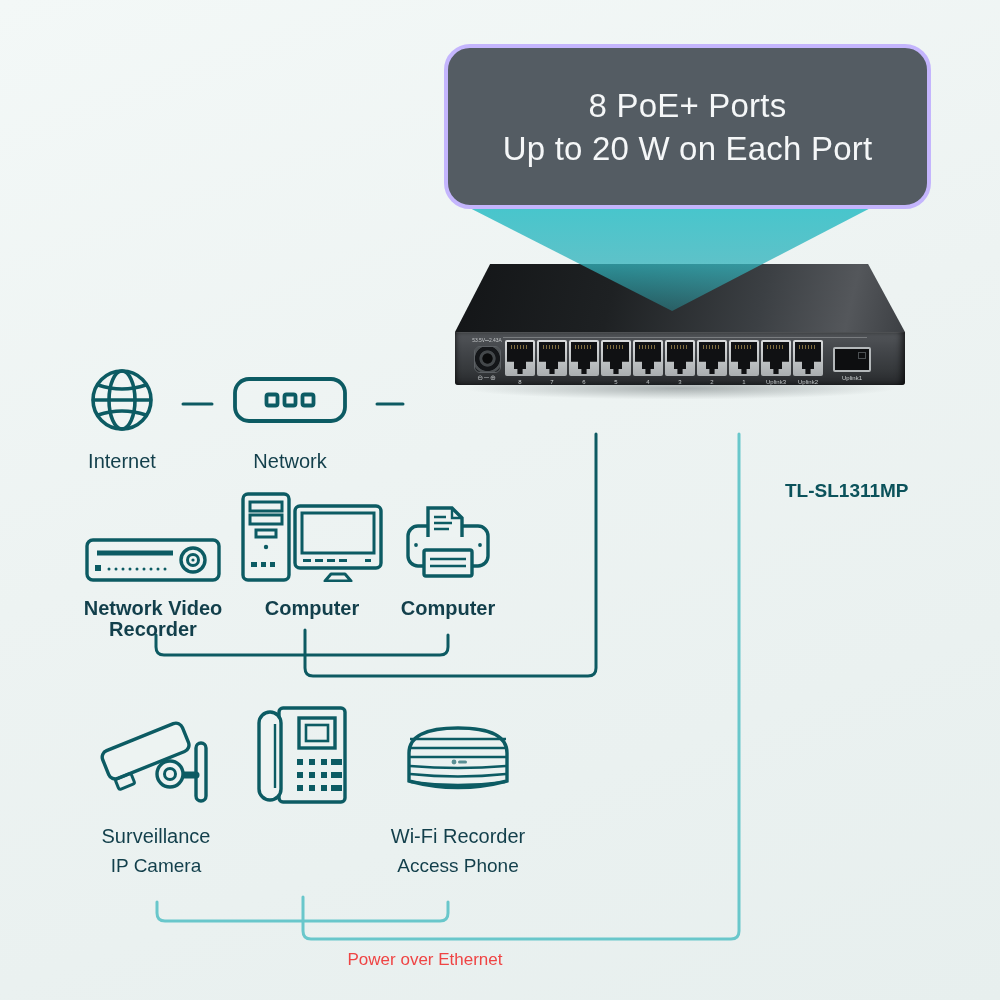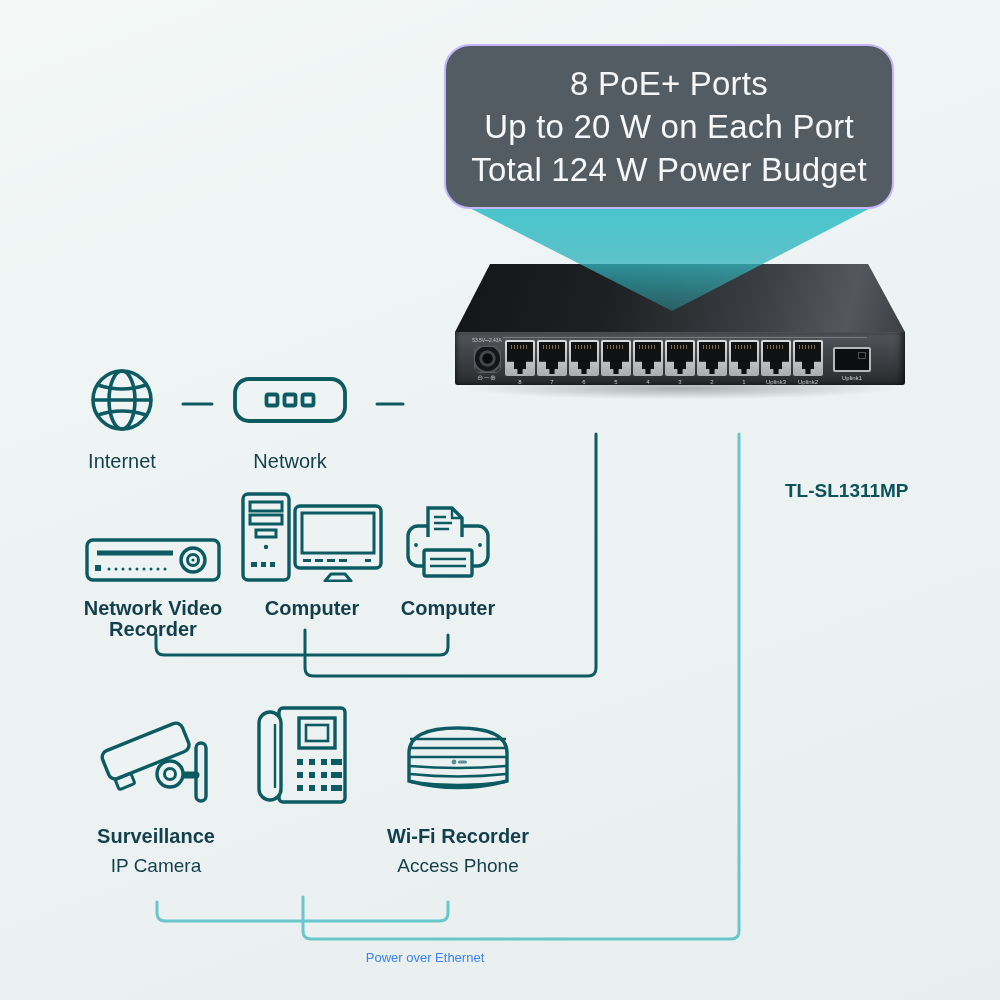--- a/index.html
+++ b/index.html
@@ -6,22 +6,22 @@
   body{
     width:1000px;height:1000px;
     font-family:"Liberation Sans","DejaVu Sans",sans-serif;
     background:linear-gradient(160deg,#f3f8f7 0%,#edf3f2 45%,#e7efee 100%);
     position:relative;overflow:hidden;
   }
   .abs{position:absolute;}
 
   
   .callout{
-    left:444px;top:44px;width:450px;height:165px;box-sizing:border-box;
-    background:#545c63;border:2px solid #c4b5fd;border-radius:26px;
+    left:444px;top:44px;width:487px;height:165px;box-sizing:border-box;
+    background:#545c63;border:4px solid #c4b5fd;border-radius:26px;
     display:flex;flex-direction:column;justify-content:center;align-items:center;
     color:#f5f7f8;font-size:33px;line-height:43px;text-align:right;
     z-index:30;letter-spacing:.2px;
   }
   .funnel{
     left:456px;top:201px;width:428px;height:110px;z-index:20;
     clip-path:polygon(0 0,100% 0,50.5% 100%);
     background:linear-gradient(180deg,rgba(62,196,203,.96) 0%,rgba(52,180,189,.78) 55%,rgba(40,161,171,.42) 100%);
   }
 
@@ -52,38 +52,37 @@
   .sfp{width:38px;margin-left:8px;}
   .sfp-box{height:25px;margin-top:7px;box-sizing:border-box;border:2px solid #b4b8ba;border-radius:2px;background:#0d0e10;position:relative;}
   .sfp-box::after{content:"";position:absolute;right:3px;top:3px;width:6px;height:5px;border:1px solid #4b4f52;}
 
   
   .dev{display:flex;flex-direction:column;align-items:center;z-index:6;gap:9px;}
   .icon-box{display:flex;align-items:center;justify-content:center;}
   .icon-box.bottom{align-items:flex-end;}
   .icon{color:#0c5b63;}
   .lbl{color:#123f4b;text-align:center;white-space:nowrap;}
-  .lbl .b{font-weight:bold;}
+  .lbl .b{font-weight:normal;}
   .row1 .lbl{font-size:20px;line-height:24px;margin-top:8px;}
   .row2 .lbl{font-size:20px;line-height:21px;margin-top:7px;font-weight:bold;}
   .row3 .lbl{font-size:20px;line-height:30px;}
   .row3 .lbl .r{font-weight:normal;font-size:19px;}
 
   .model{left:785px;top:480px;font-size:19px;font-weight:bold;color:#0b525b;z-index:6;}
-  .poe{left:330px;top:950px;width:190px;text-align:center;font-size:13px;color:#3b82f6;z-index:6;}
+  .poe{left:330px;top:950px;width:190px;text-align:center;font-size:17px;color:#ef4444;z-index:6;}
 
   .wires{position:absolute;left:0;top:0;z-index:4;}
 </style>
 </head>
 <body>
 
 <div class="abs callout">
   <div>8 PoE+ Ports</div>
   <div>Up to 20 W on Each Port</div>
-  <div>Total 124 W Power Budget</div>
 </div>
 <div class="abs funnel"></div>
 
 <div class="abs switch">
   <div class="sw-top"></div>
   <div class="sw-front">
     <div class="ports-highlight"></div>
     <div class="psu">
       <div class="psu-label">53.5V⎓2.43A</div>
       <div class="jack"></div>

